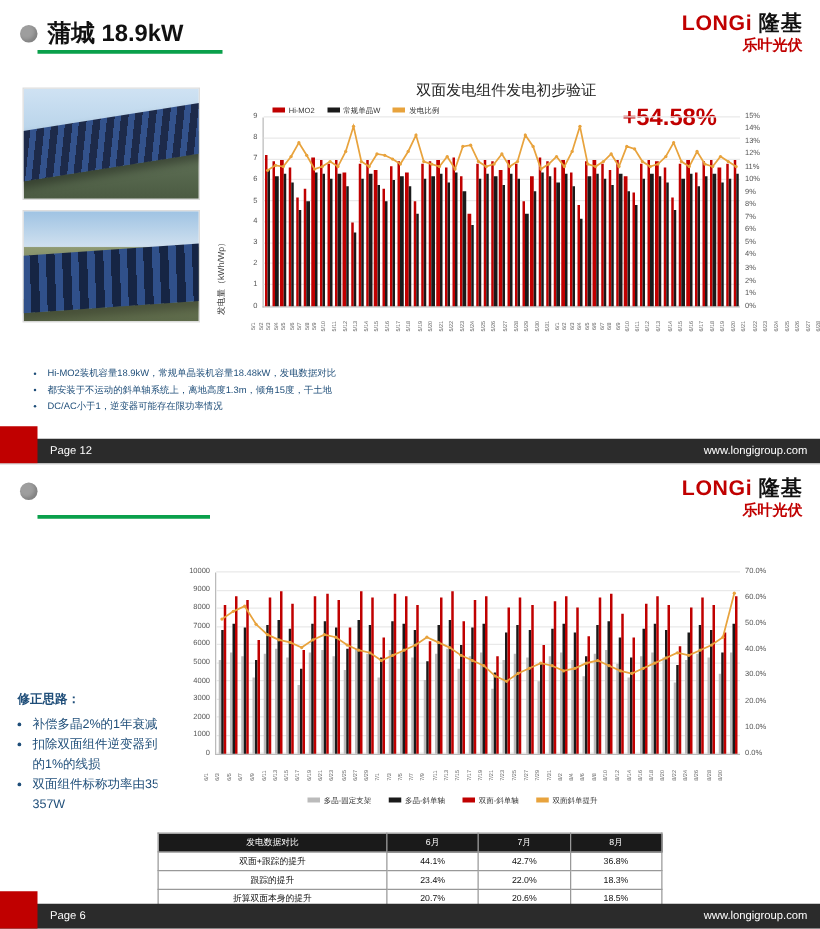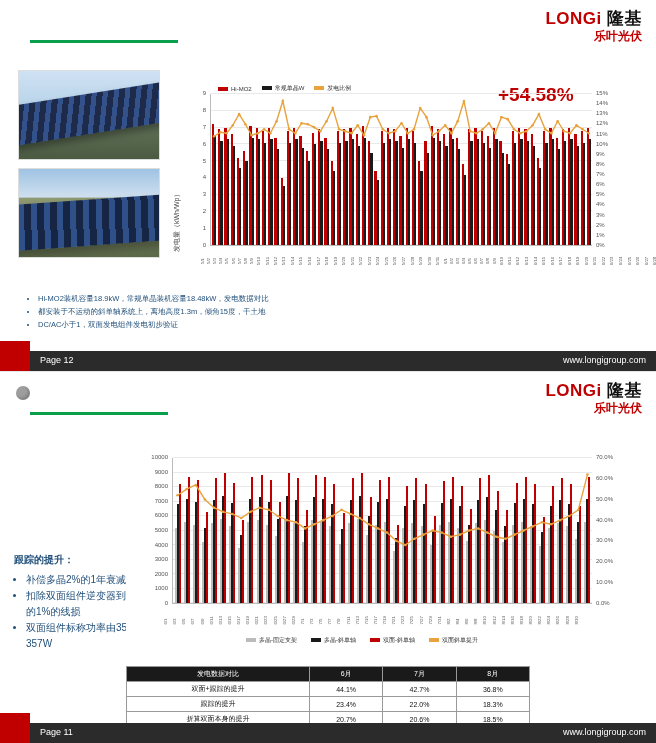--- a/index.html
+++ b/index.html
@@ -56,33 +56,38 @@
   .tbl th{background:#1a1a1a;color:#fff;font-weight:normal;}
   .tbl td.first{text-align:center;background:#fff;}
   .sep{position:absolute;left:0;top:371px;width:656px;height:1px;background:#ddd;}
 </style>
 </head>
 <body>
 
 <div class="slide">
 
   <div class="hdr">
+    <div class="title-wrap">
+      <span class="title-dot"></span>
+      <span class="title-txt">蒲城 18.9kW</span>
+    </div>
     <div class="title-underline"></div>
     <div class="logo">
       <div class="logo-top"><span>LONGi</span> <span class="cn">隆基</span></div>
       <div class="logo-bot">乐叶光伏</div>
     </div>
   </div>
 
   <div class="photos">
     <div class="photo ph1"></div>
     <div class="photo ph2"></div>
   </div>
 
   <div class="chart-box" style="left:168px;top:62px;width:474px;height:230px;">
+    <div class="chart-title" style="margin-top:2px;">双面发电组件发电初步验证</div>
     <div class="callout" style="left:330px;top:22px;">+54.58%</div>
     <div class="ylab" style="left:4px;top:190px;">发电量（kWh/Wp）</div>
     <div class="legend" style="left:50px;top:22px;">
       <span><i style="background:#c00000"></i><span>Hi-MO2</span></span>
       <span><i style="background:#1a1a1a"></i><span>常规单晶W</span></span>
       <span><i style="background:#e8a33d"></i><span>发电比例</span></span>
     </div>
     <div id="s1-ytick">
         <div class="axis-y" style="left: 20px; width: 18px; top: 180px;">0</div>
         <div class="axis-y" style="left: 20px; width: 18px; top: 163.111px;">1</div>
@@ -495,21 +500,21 @@
         <span>6/26</span>
         <span>6/27</span>
         <span>6/28</span>
       </div>
   </div>
 
   <div class="bullets" style="left:26px;top:292px;width:300px;">
     <ul id="s1-bl">
         <li>Hi-MO2装机容量18.9kW，常规单晶装机容量18.48kW，发电数据对比</li>
         <li>都安装于不运动的斜单轴系统上，离地高度1.3m，倾角15度，干土地</li>
-        <li>DC/AC小于1，双面发电组件发电初步验证</li>
+        <li>DC/AC小于1，逆变器可能存在限功率情况</li>
       </ul>
   </div>
 
   <div class="footer">
     <div class="redblk"></div>
     <div class="pg">Page 12</div>
     <div class="site">www.longigroup.com</div>
   </div>
 </div>
 
@@ -522,21 +527,21 @@
       <span class="title-dot"></span>
     </div>
     <div class="title-underline" style="width:138px;"></div>
     <div class="logo">
       <div class="logo-top"><span>LONGi</span> <span class="cn">隆基</span></div>
       <div class="logo-bot">乐叶光伏</div>
     </div>
   </div>
 
   <div class="notes">
-    <div class="nt-title">跟踪的提升：</div>
+    <div class="nt-title">修正思路：</div>
     <ul id="s2-notes">
         <li>补偿多晶2%的1年衰减</li>
         <li>扣除双面组件逆变器到开关柜的1%的线损</li>
         <li>双面组件标称功率由350W改为357W</li>
       </ul>
   </div>
 
   <div class="chart-box" style="left:126px;top:60px;width:516px;height:230px;">
     <div id="s2-ytick">
         <div class="axis-y" style="left: 14px; width: 28px; top: 168px;">0</div>
@@ -937,16 +942,16 @@
           <td class="first">折算双面本身的提升</td>
           <td>20.7%</td>
           <td>20.6%</td>
           <td>18.5%</td>
         </tr>
       </tbody>
   </table>
 
   <div class="footer">
     <div class="redblk"></div>
-    <div class="pg">Page 11</div>
+    <div class="pg">Page 6</div>
     <div class="site">www.longigroup.com</div>
   </div>
 </div>
 
 </body></html>

